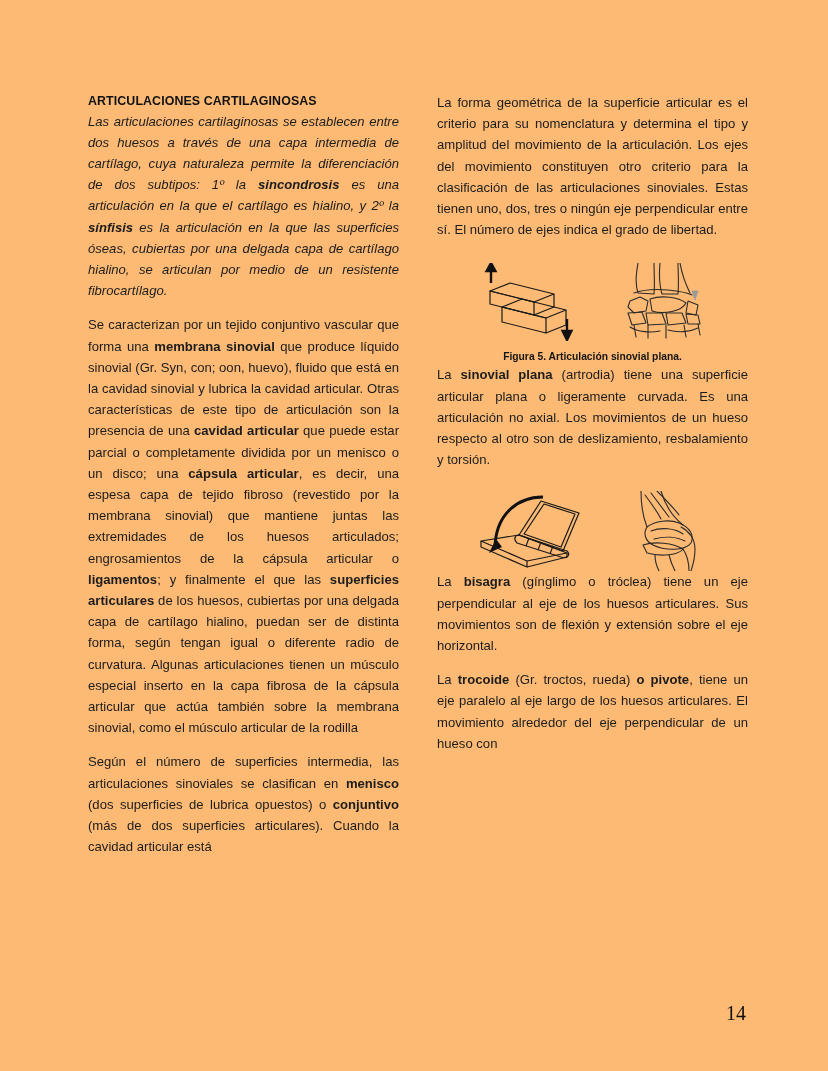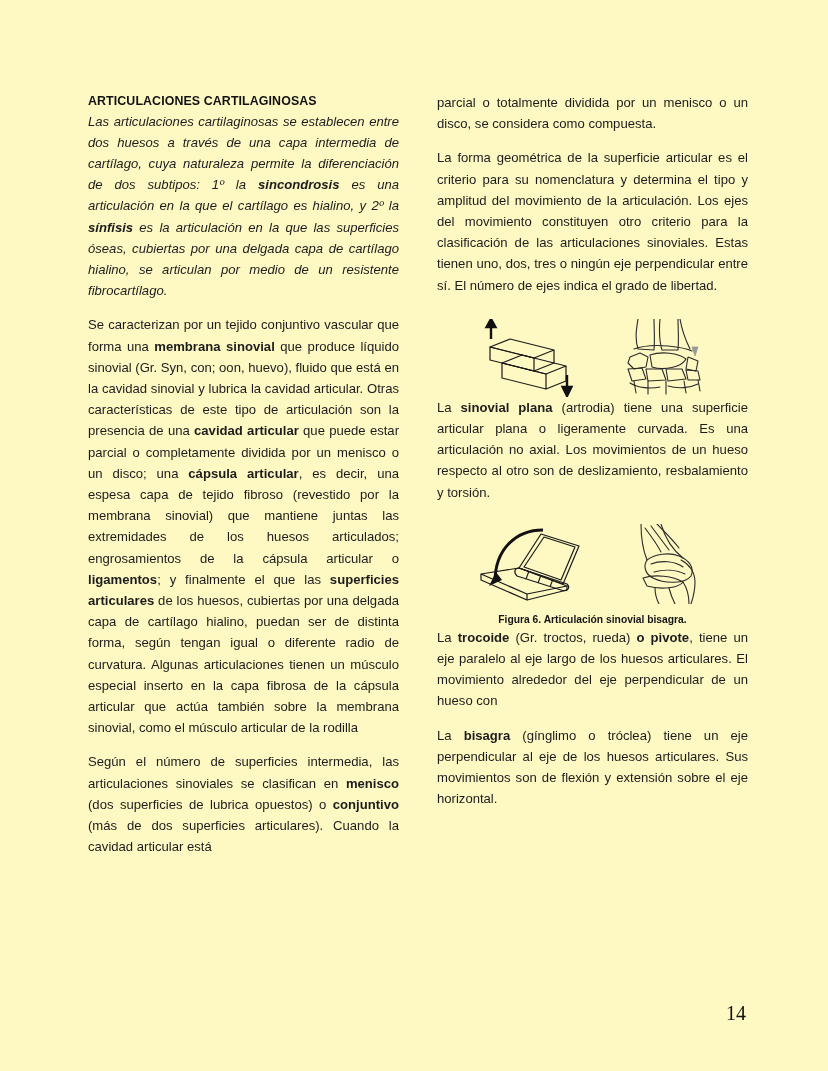--- a/index.html
+++ b/index.html
@@ -12,21 +12,21 @@
     height: 1071px;
     position: relative;
     font-family: "Liberation Sans", sans-serif;
     color: #1a1a1a;
     overflow: hidden;
   }
 
   .page {
     position: absolute;
     inset: 0;
-    background: #fef9c3;
+    background: #fdba74;
   }
 
   .columns {
     position: absolute;
     left: 88px;
     top: 92px;
     width: 660px;
     display: flex;
     gap: 38px;
     align-items: flex-start;
@@ -121,21 +121,20 @@
 
 
       <p class="body-text"><span>Se caracterizan por un tejido conjuntivo vascular que forma una </span><span class="b">membrana sinovial</span><span> que produce líquido sinovial (Gr. Syn, con; oon, huevo), fluido que está en la cavidad sinovial y lubrica la cavidad articular. Otras características de este tipo de articulación son la presencia de una </span><span class="b">cavidad articular</span><span> que puede estar parcial o completamente dividida por un menisco o un disco; una </span><span class="b">cápsula articular</span><span>, es decir, una espesa capa de tejido fibroso (revestido por la membrana sinovial) que mantiene juntas las extremidades de los huesos articulados; engrosamientos de la cápsula articular o </span><span class="b">ligamentos</span><span>; y finalmente el que las </span><span class="b">superficies articulares</span><span> de los huesos, cubiertas por una delgada capa de cartílago hialino, puedan ser de distinta forma, según tengan igual o diferente radio de curvatura. Algunas articulaciones tienen un músculo especial inserto en la capa fibrosa de la cápsula articular que actúa también sobre la membrana sinovial, como el músculo articular de la rodilla</span></p>
 
       <p class="body-text"><span>Según el número de superficies intermedia, las articulaciones sinoviales se clasifican en </span><span class="b">menisco</span><span> (dos superficies de lubrica opuestos) o </span><span class="b">conjuntivo</span><span> (más de dos superficies articulares). Cuando la cavidad articular está</span></p>
 
     </div>
 
     <div class="col">
 
-      <p class="body-text">parcial o totalmente dividida por un menisco o un disco, se considera como compuesta.</p>
 
       <p class="body-text">La forma geométrica de la superficie articular es el criterio para su nomenclatura y determina el tipo y amplitud del movimiento de la articulación. Los ejes del movimiento constituyen otro criterio para la clasificación de las articulaciones sinoviales. Estas tienen uno, dos, tres o ningún eje perpendicular entre sí. El número de ejes indica el grado de libertad.</p>
 
       <div class="figure">
         <div class="figure-art">
 
           <span>
             <svg width="108" height="78" viewBox="0 0 108 78">
               <g fill="none" stroke="#1a1a1a" stroke-width="1.2" stroke-linejoin="round">
 
@@ -185,20 +184,21 @@
                 <path d="M68 62 L70 74"></path>
                 <path d="M82 61 L84 72"></path>
                 <path d="M14 64 C22 69, 34 70, 44 68"></path>
                 <path d="M52 67 C62 70, 74 69, 82 65"></path>
               </g>
               <polygon points="76,28 82,28 79,37" fill="#9a9a9a" stroke="#9a9a9a" stroke-width="0.8"></polygon>
             </svg>
           </span>
 
         </div>
+        <div class="figure-caption">Figura 5. Articulación sinovial plana.</div>
       </div>
 
       <p class="body-text"><span>La </span><span class="b">sinovial plana</span><span> (artrodia) tiene una superficie articular plana o ligeramente curvada. Es una articulación no axial. Los movimientos de un hueso respecto al otro son de deslizamiento, resbalamiento y torsión.</span></p>
 
       <div class="figure">
         <div class="figure-art">
 
           <span>
             <svg width="112" height="80" viewBox="0 0 112 80">
 
@@ -242,26 +242,25 @@
                 <path d="M60 36 C68 40, 74 48, 74 58 C74 68, 72 74, 70 80"></path>
 
                 <path d="M24 4 C30 12, 36 20, 40 28"></path>
                 <path d="M30 2 C36 10, 42 18, 48 26"></path>
                 <path d="M36 0 C44 8, 52 16, 58 24"></path>
               </g>
             </svg>
           </span>
 
         </div>
-        <div class="figure-caption">Figura 6. Articulación sinovial bisagra.</div>
       </div>
 
+      <p class="body-text"><span>La </span><span class="b">bisagra</span><span> (gínglimo o tróclea) tiene un eje perpendicular al eje de los huesos articulares. Sus movimientos son de flexión y extensión sobre el eje horizontal.</span></p>
+
       <p class="body-text"><span>La </span><span class="b">trocoide</span><span> (Gr. troctos, rueda) </span><span class="b">o pivote</span><span>, tiene un eje paralelo al eje largo de los huesos articulares. El movimiento alrededor del eje perpendicular de un hueso con</span></p>
 
-      <p class="body-text"><span>La </span><span class="b">bisagra</span><span> (gínglimo o tróclea) tiene un eje perpendicular al eje de los huesos articulares. Sus movimientos son de flexión y extensión sobre el eje horizontal.</span></p>
-
     </div>
 
   </div>
 
   <div class="page-number">14</div>
 
 </div>
 
 </body></html>

